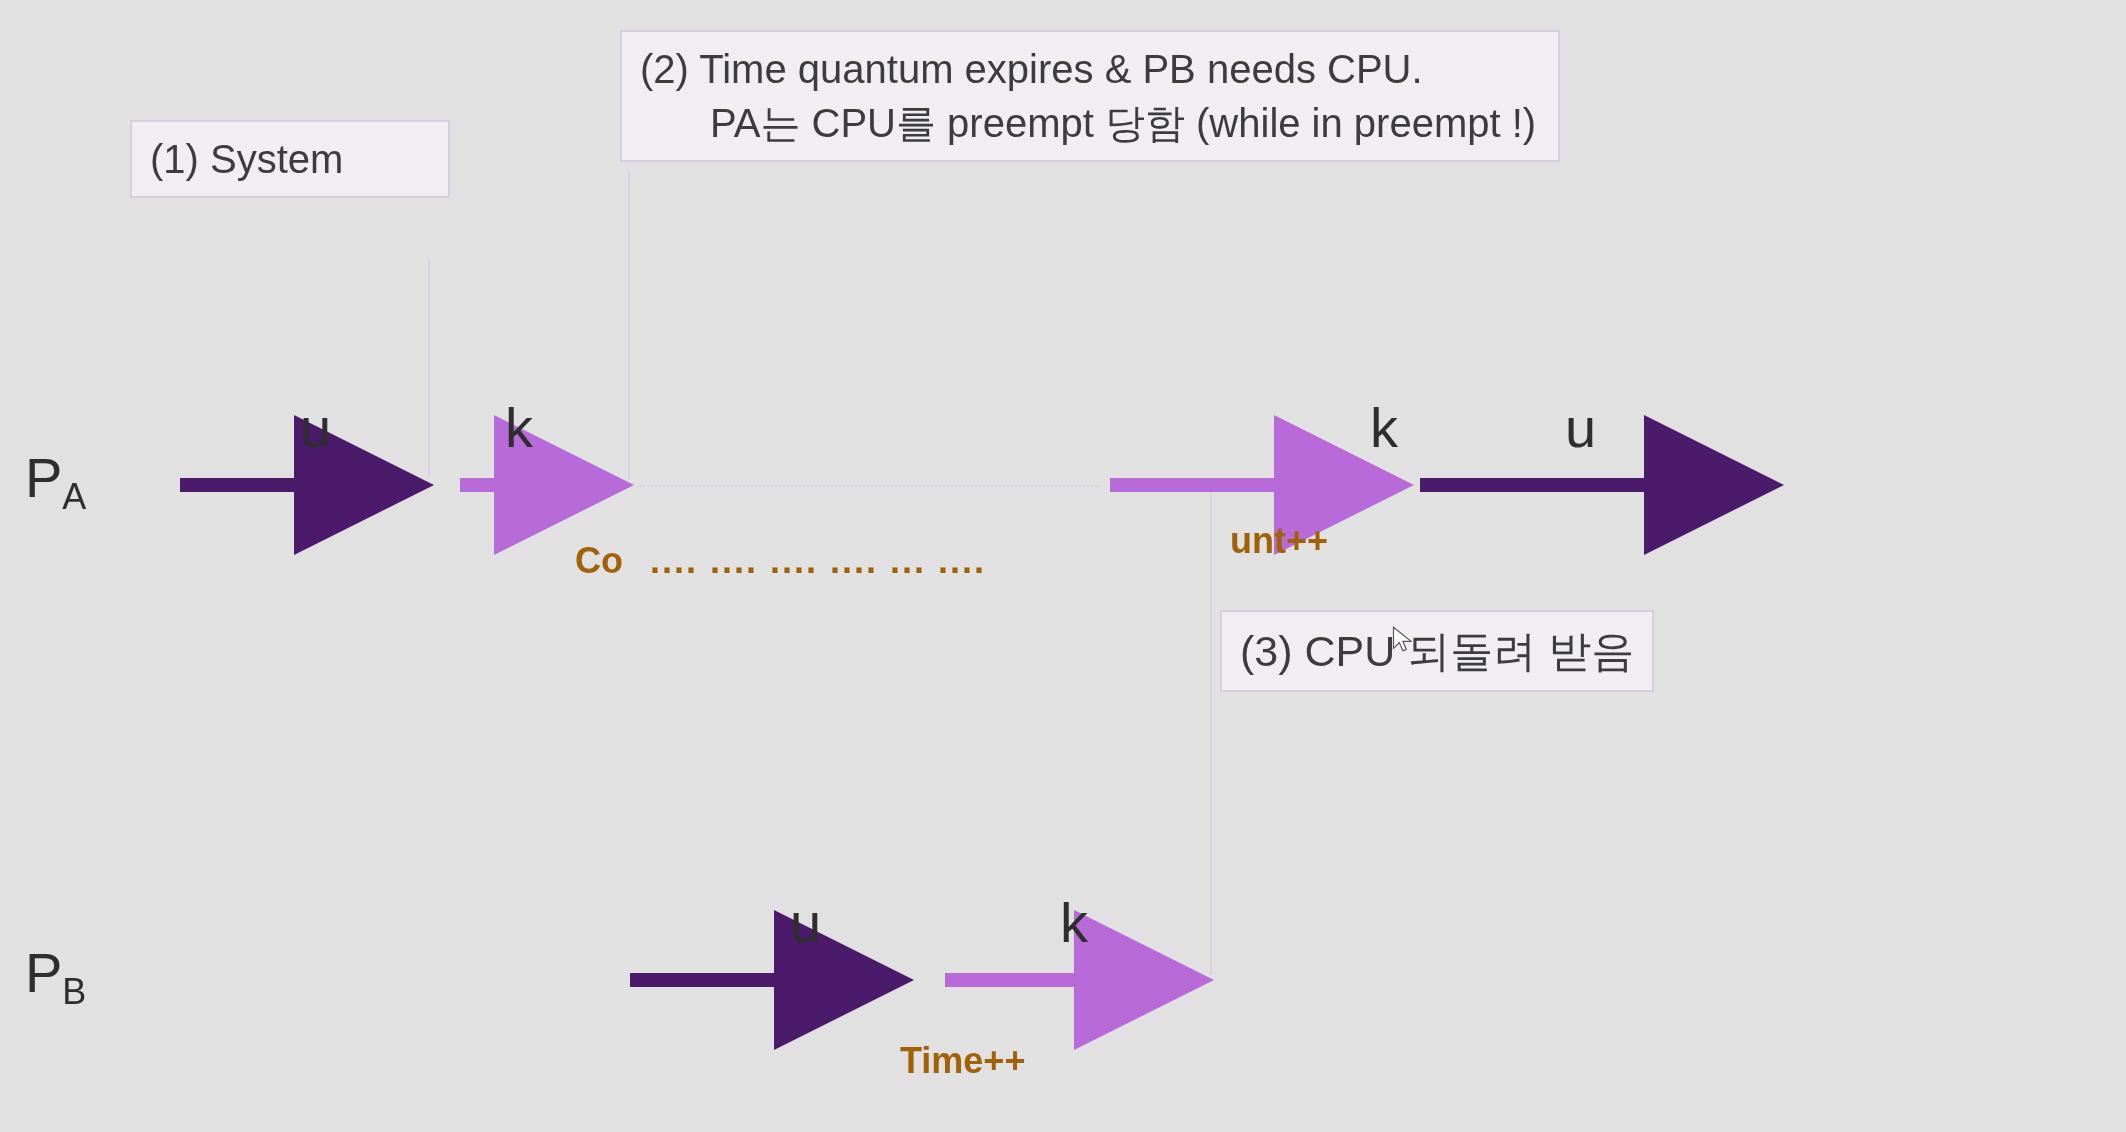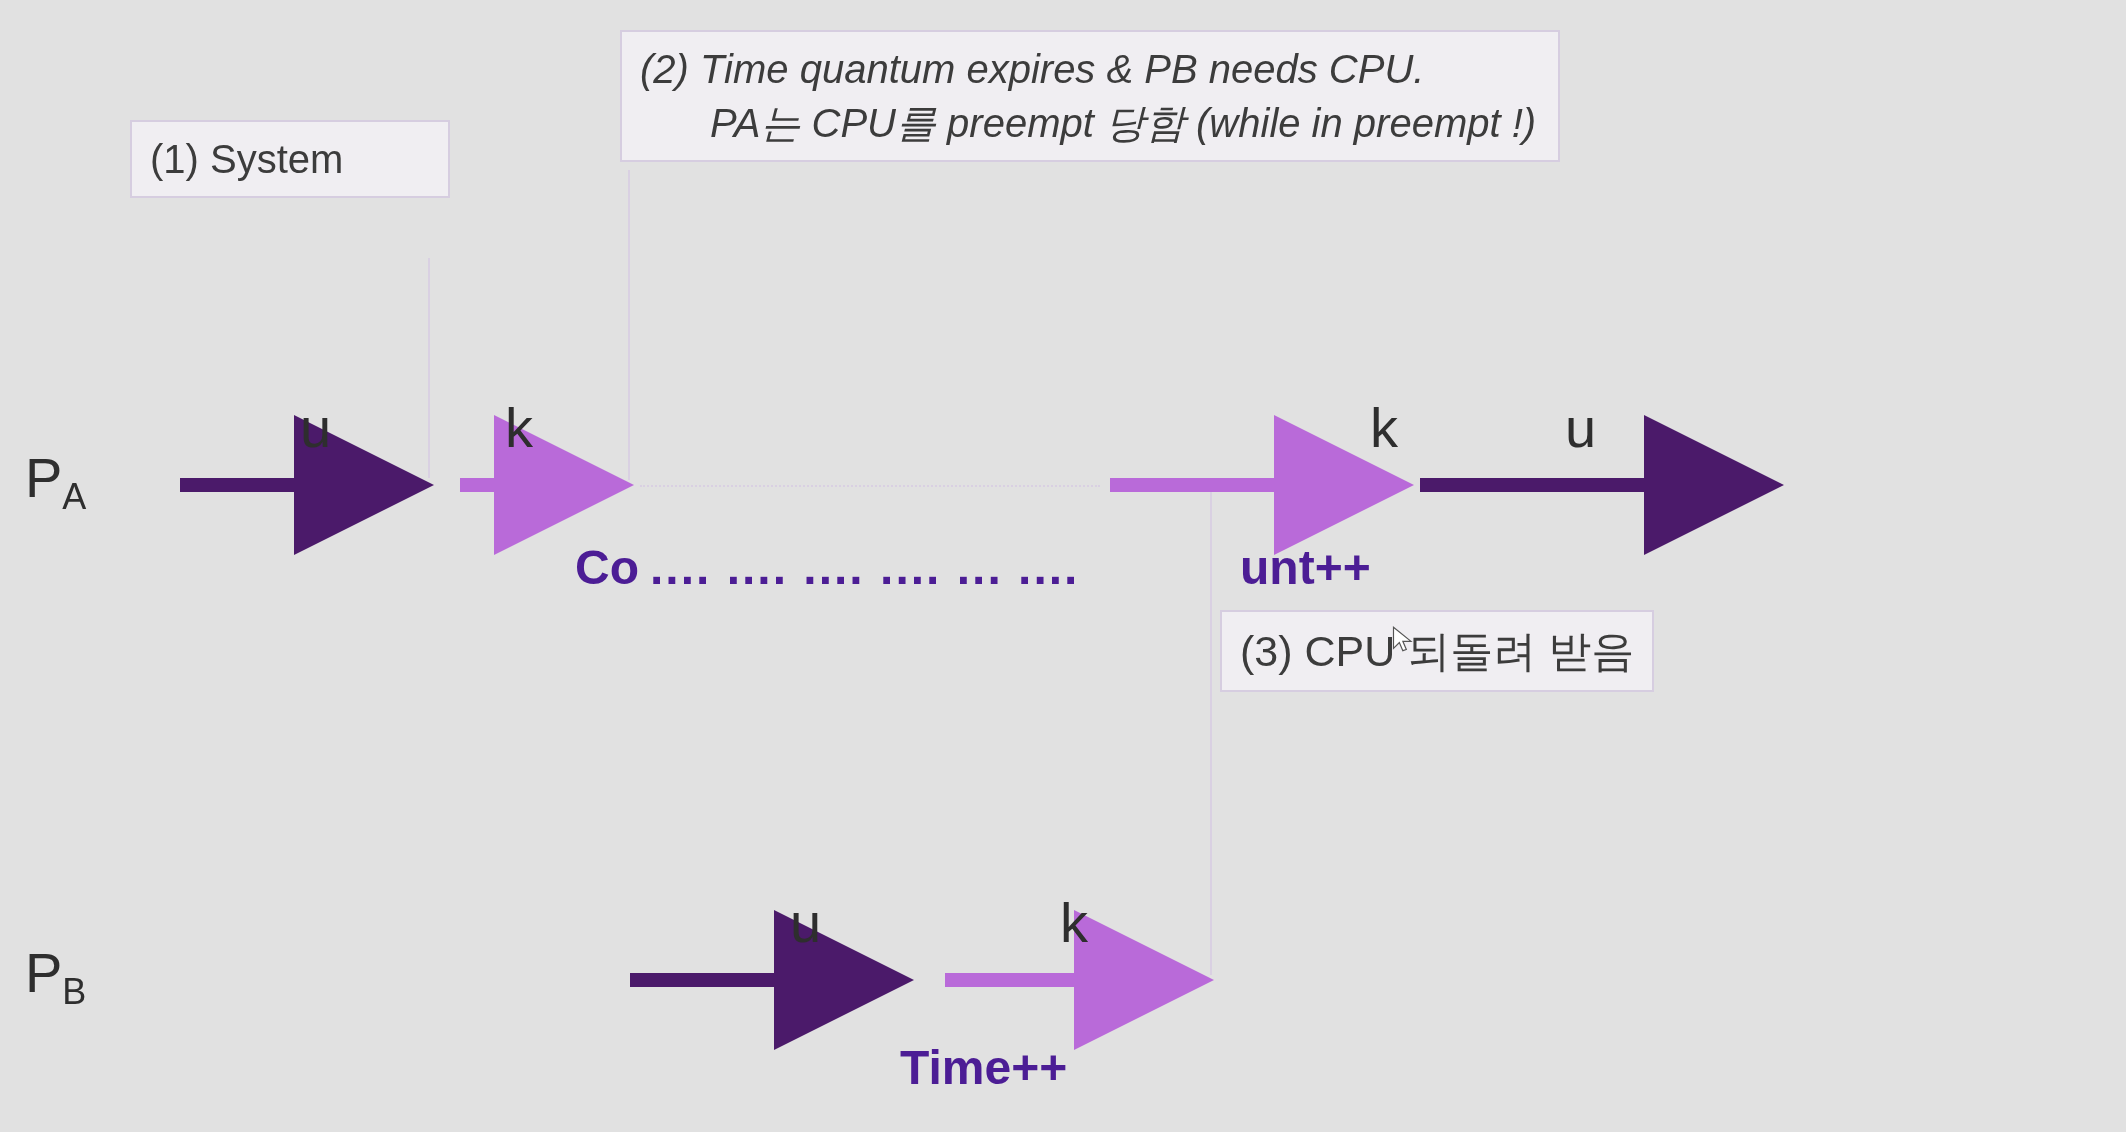--- a/index.html
+++ b/index.html
@@ -36,23 +36,23 @@
   }
   .proc-label .sub {
     font-size: 36px;
     vertical-align: sub;
   }
   .mode-label {
     font-size: 56px;
     color: #2e2e2e;
   }
   .orange {
-    color: #4c1d95;
+    color: #a16207;
     font-weight: bold;
-    font-size: 48px;
+    font-size: 36px;
   }
   
   svg.arrow {
     position: absolute;
     overflow: visible;
   }
   .thin-line {
     position: absolute;
     background: #d9d0e2;
   }
@@ -71,21 +71,21 @@
 <body>
 
 <div class="stage">
 
   <div class="box" style="left:130px; top:120px; width:280px;">
     <div>
       <span>(1) System</span>
     </div>
   </div>
 
-  <div class="box" style="left:620px; top:30px; width:900px;font-style:italic;">
+  <div class="box" style="left:620px; top:30px; width:900px;">
     <div>(2) Time quantum expires &amp; PB needs CPU.</div>
     <div style="padding-left:70px;">PA는 CPU를 preempt 당함 (while in preempt !)</div>
   </div>
 
   <div class="box" style="left:1220px; top:610px; font-size:43px;">
     <span>(3) CPU 되돌려 받음</span>
   </div>
 
   <div class="thin-line" style="left:428px; top:258px; width:2px; height:220px;"></div>
   <div class="thin-line" style="left:628px; top:170px; width:2px; height:310px;"></div>
@@ -123,21 +123,21 @@
   </svg>
   <div class="txt mode-label" style="left:1370px; top:395px;">k</div>
 
   <svg class="arrow" style="left:1420px; top:465px;" width="370" height="40">
     <line x1="0" y1="20" x2="350" y2="20" stroke="#4b1a6a" stroke-width="14" marker-end="url(#ahDark)"></line>
   </svg>
   <div class="txt mode-label" style="left:1565px; top:395px;">u</div>
 
   <div class="txt orange" style="left:575px; top:540px;">Co</div>
   <div class="txt orange" style="left:650px; top:540px; letter-spacing:2px;">....  ....  ....   ....    ...   ....</div>
-  <div class="txt orange" style="left:1230px; top:540px;margin-left:10px;">unt++</div>
+  <div class="txt orange" style="left:1230px; top:520px;">unt++</div>
 
   <svg class="arrow" style="left:630px; top:960px;" width="290" height="40">
     <line x1="0" y1="20" x2="270" y2="20" stroke="#4b1a6a" stroke-width="14" marker-end="url(#ahDark)"></line>
   </svg>
   <div class="txt mode-label" style="left:790px; top:890px;">u</div>
 
   <svg class="arrow" style="left:945px; top:960px;" width="275" height="40">
     <line x1="0" y1="20" x2="255" y2="20" stroke="#b96ad9" stroke-width="14" marker-end="url(#ahLight)"></line>
   </svg>
   <div class="txt mode-label" style="left:1060px; top:890px;">k</div>

